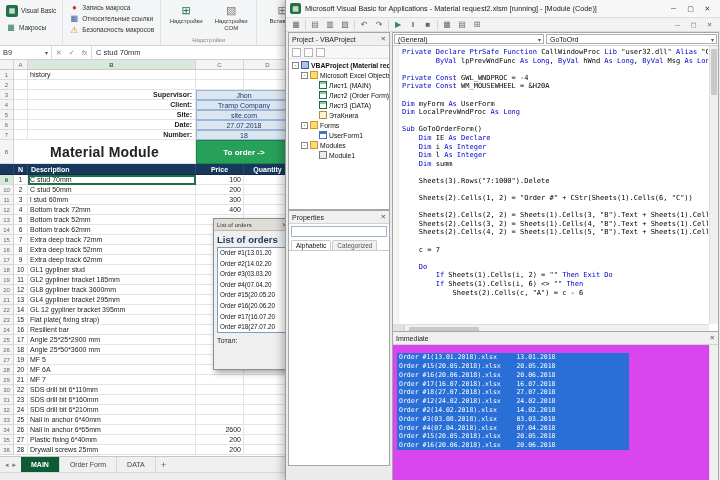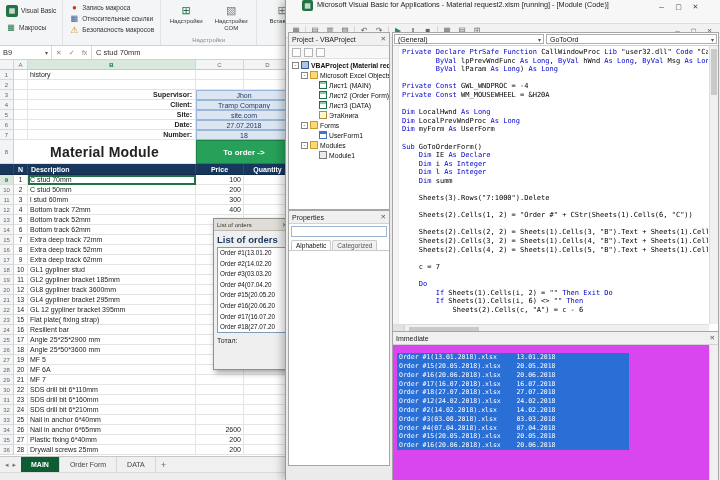--- a/index.html
+++ b/index.html
@@ -50,21 +50,21 @@
 .uform{position:absolute;left:213px;top:218px;width:78px;height:152px;background:#efefef;border:1px solid #8f8f8f;box-shadow:2px 3px 6px rgba(0,0,0,.35);z-index:5}
 .ucap{height:12px;background:#e0ddd8;border-bottom:1px solid #bdbab4;display:flex;align-items:center;justify-content:space-between;padding:0 3px;font-size:6px;color:#333}
 .ux{font-size:6px;color:#555}
 .uhead{font-size:9.5px;font-weight:bold;color:#17375d;padding:3px 3px 2px;white-space:nowrap;overflow:hidden}
 .ulist{margin:0 3px;height:86px;background:#fff;border:1px solid #7f9db9;overflow:hidden}
 .oitem{font-size:6.3px;line-height:10.6px;padding-left:2px;white-space:nowrap;overflow:hidden;color:#111}
 .utotal{font-size:7px;color:#222;padding:4px 3px}
 
 
 .vba{position:absolute;left:285px;top:0;width:435px;height:480px;background:#ebebeb;border-left:1px solid #9a9a9a;box-shadow:-3px 0 8px rgba(0,0,0,.25);z-index:10}
-.vtitle{height:24px;background:#f7f7f7;border-bottom:1px solid #dedede;display:flex;padding:0 16px;gap:4px}
+.vtitle{height:18px;background:#f7f7f7;border-bottom:1px solid #dedede;display:flex;align-items:center;padding:0 4px;gap:4px}
 .vticon{width:11px;height:11px;background:#217346;border-radius:2px;color:#fff;font-size:7px;display:flex;align-items:center;justify-content:center;flex:none}
 .vttext{flex:1;font-size:7.3px;color:#222;white-space:nowrap;overflow:hidden}
 .winbtns{display:flex}
 .wb{width:17px;height:14px;display:flex;align-items:center;justify-content:center;font-size:7px;color:#444}
 .vtool{height:14px;background:#f2f2f2;border-bottom:1px solid #dcdcdc;display:flex;align-items:center;padding:0 4px;gap:3px}
 .ti{font-size:8px;color:#666;width:12px;text-align:center}
 .ti.run{color:#2e8b57}
 .tsep{width:1px;height:10px;background:#d5d5d5}
 .spacer{flex:1}
 .cwb{font-size:6.5px;color:#666;width:13px;text-align:center}
@@ -600,30 +600,28 @@
           <span class="ca">▾</span>
         </div>
         <div class="combo rightc">
           <span>GoToOrd</span>
           <span class="ca">▾</span>
         </div>
       </div>
       <div class="codebody">
         <div class="codemargin"></div>
         <div class="codelines">
-            <div class="cline"><span class="kw">Private</span> <span class="kw">Declare</span> <span class="kw">PtrSafe</span> <span class="kw">Function</span> CallWindowProc <span class="kw">Lib</span> "user32.dll" <span class="kw">Code</span> "Ca</div>
+            <div class="cline"><span class="kw">Private</span> <span class="kw">Declare</span> <span class="kw">PtrSafe</span> <span class="kw">Function</span> CallWindowProc <span class="kw">Lib</span> "user32.dll" <span class="kw">Alias</span> "Ca</div>
             <div class="cline">        <span class="kw">ByVal</span> lpPrevWndFunc <span class="kw">As</span> <span class="kw">Long</span>, <span class="kw">ByVal</span> hWnd <span class="kw">As</span> <span class="kw">Long</span>, <span class="kw">ByVal</span> Msg <span class="kw">As</span> <span class="kw">Long</span>, </div>
-            <div class="cline">        <span class="kw">ByVal</span> lParam <span class="kw">As</span> <span class="kw">Long</span>) <span class="kw">As</span> <span class="kw">Long</span></div>
             <div class="cline">&nbsp;</div>
             <div class="cline"><span class="kw">Private</span> <span class="kw">Const</span> GWL_WNDPROC = -4</div>
             <div class="cline"><span class="kw">Private</span> <span class="kw">Const</span> WM_MOUSEWHEEL = &amp;H20A</div>
             <div class="cline">&nbsp;</div>
-            <div class="cline"><span class="kw">Dim</span> LocalHwnd <span class="kw">As</span> <span class="kw">Long</span></div>
+            <div class="cline"><span class="kw">Dim</span> myForm <span class="kw">As</span> UserForm</div>
             <div class="cline"><span class="kw">Dim</span> LocalPrevWndProc <span class="kw">As</span> <span class="kw">Long</span></div>
-            <div class="cline"><span class="kw">Dim</span> myForm <span class="kw">As</span> UserForm</div>
             <div class="cline">&nbsp;</div>
             <div class="cline"><span class="kw">Sub</span> GoToOrderForm()</div>
             <div class="cline">    <span class="kw">Dim</span> IE <span class="kw">As</span> <span class="kw">Declare</span></div>
             <div class="cline">    <span class="kw">Dim</span> i <span class="kw">As</span> <span class="kw">Integer</span></div>
             <div class="cline">    <span class="kw">Dim</span> l <span class="kw">As</span> <span class="kw">Integer</span></div>
             <div class="cline">    <span class="kw">Dim</span> summ</div>
             <div class="cline">&nbsp;</div>
             <div class="cline">    Sheets(3).Rows("7:1000").Delete</div>
             <div class="cline">&nbsp;</div>
             <div class="cline">    Sheets(2).Cells(1, 2) = "Order #" + CStr(Sheets(1).Cells(6, "C"))</div>

